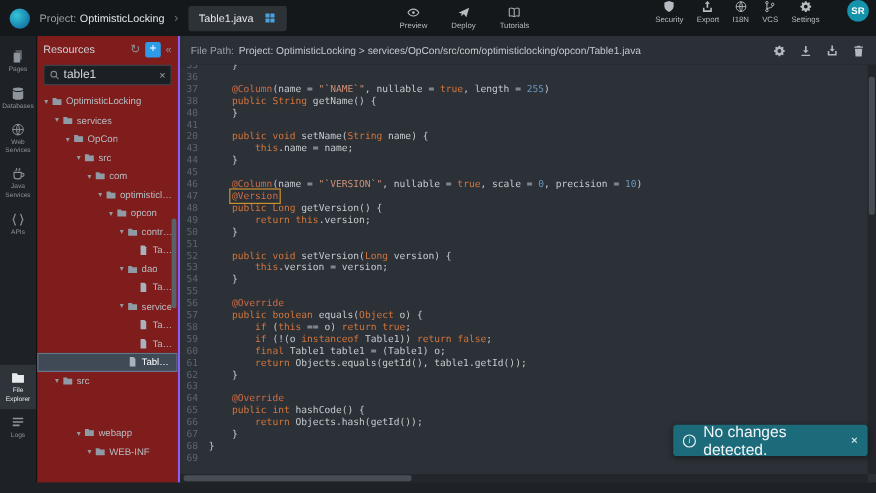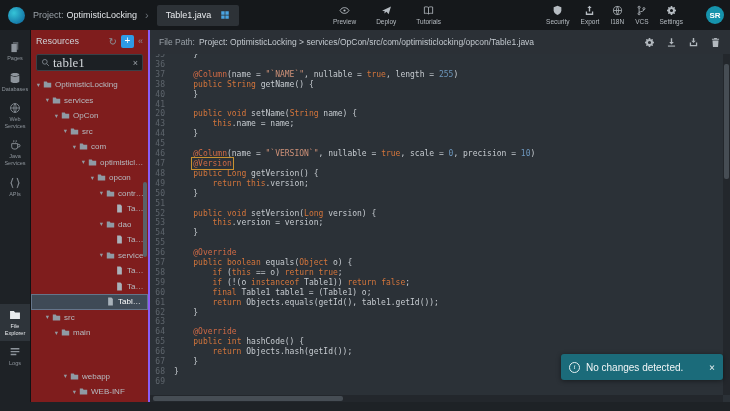--- a/index.html
+++ b/index.html
@@ -9,21 +9,21 @@
 
   
   .topbar{flex:0 0 30px;height:30px;background:#15181b;display:flex;align-items:center;padding:0 8px;position:relative;z-index:5}
   .logo{width:17px;height:17px;border-radius:50%;background:radial-gradient(circle at 35% 35%,#35c4d7,#1579a8 72%);flex:none}
   .project{margin-left:8px;font-size:9px;color:#e2e5e8;white-space:nowrap}
   .project .muted{color:#9aa1a8;margin-right:3px}
   .chev{color:#6c737a;margin:0 8px;font-size:11px}
   .tab{background:#2d3237;height:21px;display:flex;align-items:center;padding:0 9px;border-radius:2px;gap:9px;cursor:pointer}
   .tab-label{font-size:9px;color:#e6e9ec}
   .tb-center{position:absolute;left:333px;top:0;height:100%;display:flex;align-items:center;gap:20px}
-  .tb-right{position:absolute;right:6px;top:0;height:100%;display:flex;align-items:center;gap:20px}
+  .tb-right{position:absolute;right:6px;top:0;height:100%;display:flex;align-items:flex-start;gap:20px}
   .tb-right-items{display:flex;align-items:center;gap:11px}
   .tb-item{display:flex;flex-direction:column;align-items:center;justify-content:center;gap:2px;color:#b6bcc2;cursor:pointer}
   .tb-label{font-size:6.5px;color:#b6bcc2;white-space:nowrap}
   .ic{display:inline-block;flex:none;line-height:0}
   .ic svg{width:100%;height:100%;display:block}
   .avatar{width:18px;height:18px;border-radius:50%;background:#1693ac;color:#fff;font-size:8px;font-weight:bold;
     display:flex;align-items:center;justify-content:center;margin-left:3px;cursor:pointer}
 
   
   .body{flex:1;display:flex;min-height:0}
@@ -37,21 +37,21 @@
 
   
   .resources{flex:0 0 118px;width:118px;background:#7f1d1d;border-left:1px solid #101214;display:flex;flex-direction:column;position:relative}
   .res-header{height:22px;display:flex;align-items:center;padding:0 5px;gap:4px;flex:none}
   .res-title{font-size:9px;color:#ced3d8;flex:1}
   .res-refresh{color:#8a9097;font-size:10px;cursor:pointer}
   .res-add{width:13px;height:13px;background:#2e9be6;border-radius:2px;color:#fff;font-size:10px;line-height:12px;text-align:center;cursor:pointer}
   .res-collapse{color:#8a9097;font-size:9px;cursor:pointer}
   .search{margin:2px 5px 4px;height:17px;background:#1c2024;border:1px solid #3a4047;border-radius:2px;
     display:flex;align-items:center;padding:0 4px;gap:3px;flex:none;color:#7f868d}
-  .search-input{flex:1;min-width:0;background:transparent;border:none;outline:none;color:#d2d6da;font-size:13px;font-family:Liberation Serif, serif}
+  .search-input{flex:1;min-width:0;background:transparent;border:none;outline:none;color:#d2d6da;font-size:10px;font-family:Liberation Sans, sans-serif}
   .search-clear{color:#9aa1a8;font-size:9px;cursor:pointer}
   .tree{flex:1;overflow:hidden;padding-top:2px}
   .trow{height:15.5px;display:flex;align-items:center;white-space:nowrap;color:#b6bcc2;font-size:8px;cursor:pointer;padding-right:4px}
   .chevron{width:9px;flex:none;text-align:center;color:#939aa1;font-size:6.5px}
   .tlabel{margin-left:3px;overflow:hidden;text-overflow:ellipsis}
   .trow.sel{background:#3f4a56;box-shadow:inset 0 0 0 1px #65758a;color:#fff}
   .c-folder{color:#8f9aa4}
   .c-file{color:#a9b2ba}
   .tree-scroll{position:absolute;right:1px;top:152px;width:4px;height:75px;background:#5a6168;border-radius:2px;cursor:pointer}
 
@@ -78,21 +78,21 @@
   .vscroll{position:absolute;right:0;top:0;bottom:7px;width:7px;background:#23272c}
   .vthumb{position:absolute;right:1px;top:10px;width:5px;height:115px;background:#464d54;border-radius:2px;cursor:pointer}
   .hscroll{position:absolute;left:0;right:7px;bottom:0;height:7px;background:#23272c}
   .hthumb{position:absolute;left:3px;bottom:1px;width:190px;height:5px;background:#464d54;border-radius:2px;cursor:pointer}
 
   
   .toast{position:absolute;right:7px;bottom:22px;width:162px;height:26px;background:#1b6b7a;border-radius:3px;
     display:flex;align-items:center;padding:0 8px;gap:6px;box-shadow:0 1px 5px rgba(0,0,0,.45)}
   .info-badge{width:11px;height:11px;border:1px solid #e8f1f3;border-radius:50%;color:#e8f1f3;font-size:7px;flex:none;
     display:flex;align-items:center;justify-content:center;font-style:italic;font-family:"Liberation Serif",serif}
-  .toast-msg{color:#f2f6f7;font-size:10px;flex:1;font-family:"Liberation Sans",sans-serif}
+  .toast-msg{color:#f2f6f7;font-size:13px;flex:1;font-family:"Liberation Sans",sans-serif}
   .toast-close{color:#dfe9eb;font-size:10px;cursor:pointer}
 </style>
 </head>
 <body>
 
 <div class="app">
 
   <header class="topbar">
     <div class="logo"></div>
     <div class="project">
@@ -406,29 +406,20 @@
             <span class="tlabel">Table1.java</span>
           </div>
           <div class="trow" style="padding-left: 12px;">
             <span class="chevron">▾</span>
             <span class="ic c-folder" style="width: 9px; height: 9px;">
               <svg viewBox="0 0 16 16">
                 <path fill="currentColor" d="M1.4 2.8h5.2l1.5 1.9h6.5v8.5H1.4V2.8z"></path>
               </svg>
             </span>
             <span class="tlabel">src</span>
-          </div>
-          <div class="trow" style="padding-left: 21px;">
-            <span class="chevron">▾</span>
-            <span class="ic c-folder" style="width: 9px; height: 9px;">
-              <svg viewBox="0 0 16 16">
-                <path fill="currentColor" d="M1.4 2.8h5.2l1.5 1.9h6.5v8.5H1.4V2.8z"></path>
-              </svg>
-            </span>
-            <span class="tlabel">main</span>
           </div>
           <div class="trow" style="padding-left: 30px; margin-top: 28px;">
             <span class="chevron">▾</span>
             <span class="ic c-folder" style="width: 9px; height: 9px;">
               <svg viewBox="0 0 16 16">
                 <path fill="currentColor" d="M1.4 2.8h5.2l1.5 1.9h6.5v8.5H1.4V2.8z"></path>
               </svg>
             </span>
             <span class="tlabel">webapp</span>
           </div>

